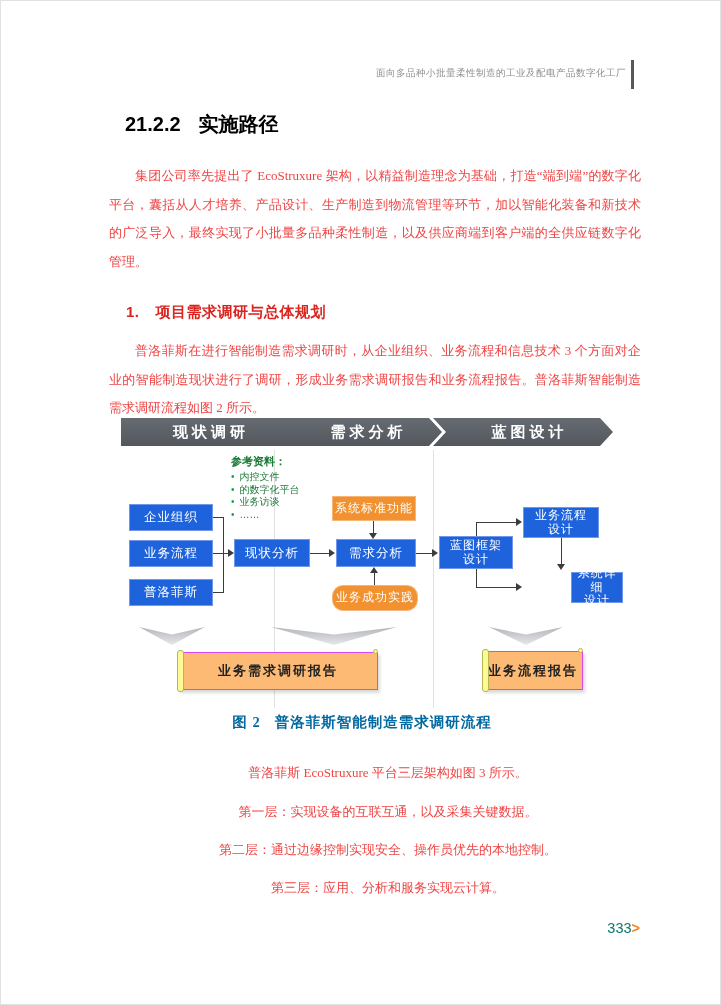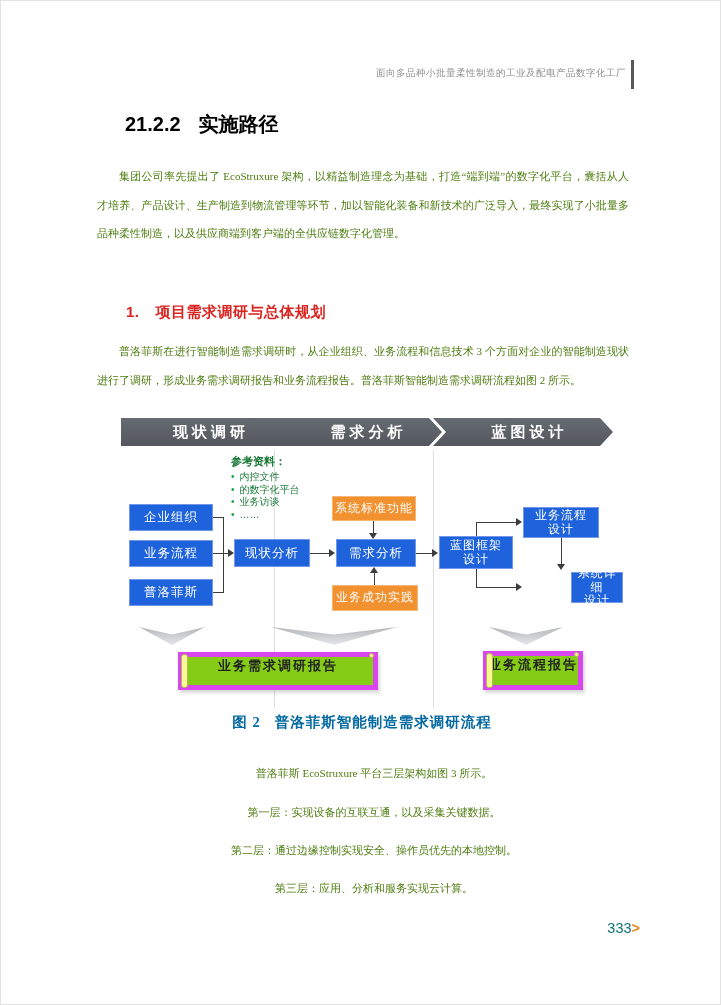--- a/index.html
+++ b/index.html
@@ -15,22 +15,22 @@
     font-family:"Liberation Sans","DejaVu Sans",sans-serif; letter-spacing:.5px;
   }
   .header-bar { position:absolute; left:630px; top:59px; width:3px; height:29px; background:#57585c; }
   
   .section-title {
     position:absolute; left:124px; top:110px; font-size:20px; font-weight:bold; color:#000;
     font-family:"Liberation Sans","DejaVu Sans",sans-serif;
   }
   .section-title .num { margin-right:18px; }
   .para {
-    position:absolute; left:96px; width:532px; font-size:11px; line-height:28.5px;
-    text-align:justify; text-indent:2em; color:#4d7c0f;
+    position:absolute; left:108px; width:532px; font-size:13px; line-height:28.5px;
+    text-align:justify; text-indent:2em; color:#ef4444;
   }
   .p1 { top:161px; }
   .p2 { top:336px; }
   .subheading {
     position:absolute; left:125px; top:302px; font-size:15px; font-weight:bold; color:#da241f;
     font-family:"Liberation Sans","DejaVu Sans",sans-serif; letter-spacing:.5px;
   }
   .subheading .num { margin-right:16px; }
   .single { text-indent:2em; text-align:center; }
   .p3 { top:758px; } .p4 { top:797px; } .p5 { top:835px; } .p6 { top:873px; }
@@ -68,41 +68,41 @@
     color:#fff; font-size:12.5px; line-height:1.15; text-align:center; letter-spacing:1px;
   }
   .blue   { background:#1e63dc; border:1px solid #7196ea; }
   .orange { background:#f2912f; border:1px solid #f6b677; }
   .bx-org       { left:28px;  top:88px;  width:84px; height:27px; }
   .bx-proc      { left:28px;  top:124px; width:84px; height:27px; }
   .bx-it        { left:28px;  top:163px; width:84px; height:27px; }
   .bx-status    { left:133px; top:123px; width:76px; height:28px; }
   .bx-stdfunc   { left:231px; top:80px;  width:84px; height:25px; font-size:12px; }
   .bx-req       { left:235px; top:123px; width:80px; height:28px; }
-  .bx-practice  { left:231px; top:169px; width:86px; height:26px; font-size:12px; }
+  .bx-practice  { left:231px; top:169px; width:86px; height:26px; font-size:12px;border-radius:11px; }
   .bx-blueprint { left:338px; top:120px; width:74px; height:33px; font-size:12px; }
   .bx-bizdesign { left:422px; top:91px;  width:76px; height:31px; font-size:12px; }
   .bx-sysdesign { left:422px; top:156px; width:52px; height:31px; font-size:12px;margin-left:48px; }
   .hline { position:absolute; height:1px; background:#3c3c3c; }
   .vline { position:absolute; width:1px;  background:#3c3c3c; }
   .ah { position:absolute; width:0; height:0; }
   .ah-right { border-left:6px solid #3c3c3c; border-top:4px solid transparent; border-bottom:4px solid transparent; }
   .ah-down  { border-top:6px solid #3c3c3c; border-left:4px solid transparent; border-right:4px solid transparent; }
   .ah-up    { border-bottom:6px solid #3c3c3c; border-left:4px solid transparent; border-right:4px solid transparent; }
   .down-chev {
     position:absolute; background:linear-gradient(#b3b6ba,#e6e7e9);
     clip-path:polygon(0 0, 50% 42%, 100% 0, 50% 100%);
   }
   .dc-1 { left:38px;  top:211px; width:66px;  height:18px; }
   .dc-2 { left:170px; top:211px; width:126px; height:18px; }
   .dc-3 { left:388px; top:211px; width:74px;  height:18px; }
   .scroll {
-    position:absolute; background:#84cc16; border:5px solid #d946ef;
+    position:absolute; background:#fdba74; border:1px solid #d946ef;
     box-shadow:2px 3px 3px rgba(0,0,0,.15);
-    display:flex; justify-content:center;
+    display:flex; align-items:center; justify-content:center;
     font-weight:bold; font-size:13px; color:#222; letter-spacing:2px;
   }
   .scroll-1 { left:77px;  top:236px; width:200px; height:38px; }
   .scroll-2 { left:382px; top:235px; width:100px; height:39px; }
   .scroll-bar {
     position:absolute; left:-2px; top:-3px; width:7px; height:calc(100% + 6px);
     background:#fbfb96; border:1px solid #b6b655; border-radius:3px;
   }
   .scroll-curl {
     position:absolute; right:-1px; top:-4px; width:5px; height:5px;

